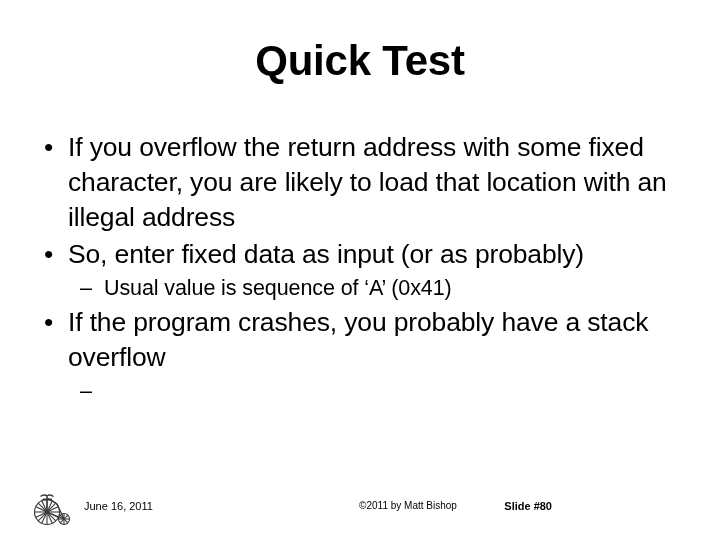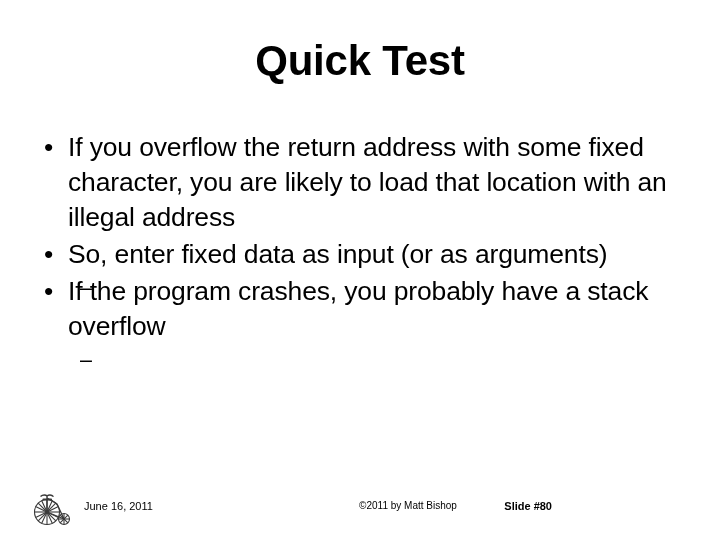--- a/index.html
+++ b/index.html
@@ -134,24 +134,25 @@
   <div id="body-content">
     <ul class="lvl1">
 
       <li class="bullet1">
         <span class="marker1">•</span>
         <span>If you overflow the return address with some fixed character, you are likely to load that location with an illegal address</span>
       </li>
 
       <li class="bullet1">
         <span class="marker1">•</span>
-        <span>So, enter fixed data as input (or as arguments)</span>
+        <span>So, enter fixed data as input (or as probably)</span>
         <ul class="lvl2">
           <li class="bullet2">
             <span class="marker2">–</span>
+            <span>Usual value is sequence of ‘A’ (0x41)</span>
           </li>
         </ul>
       </li>
 
       <li class="bullet1">
         <span class="marker1">•</span>
         <span>If the program crashes, you probably have a stack overflow</span>
         <ul class="lvl2">
           <li class="bullet2">
             <span class="marker2">–</span>

